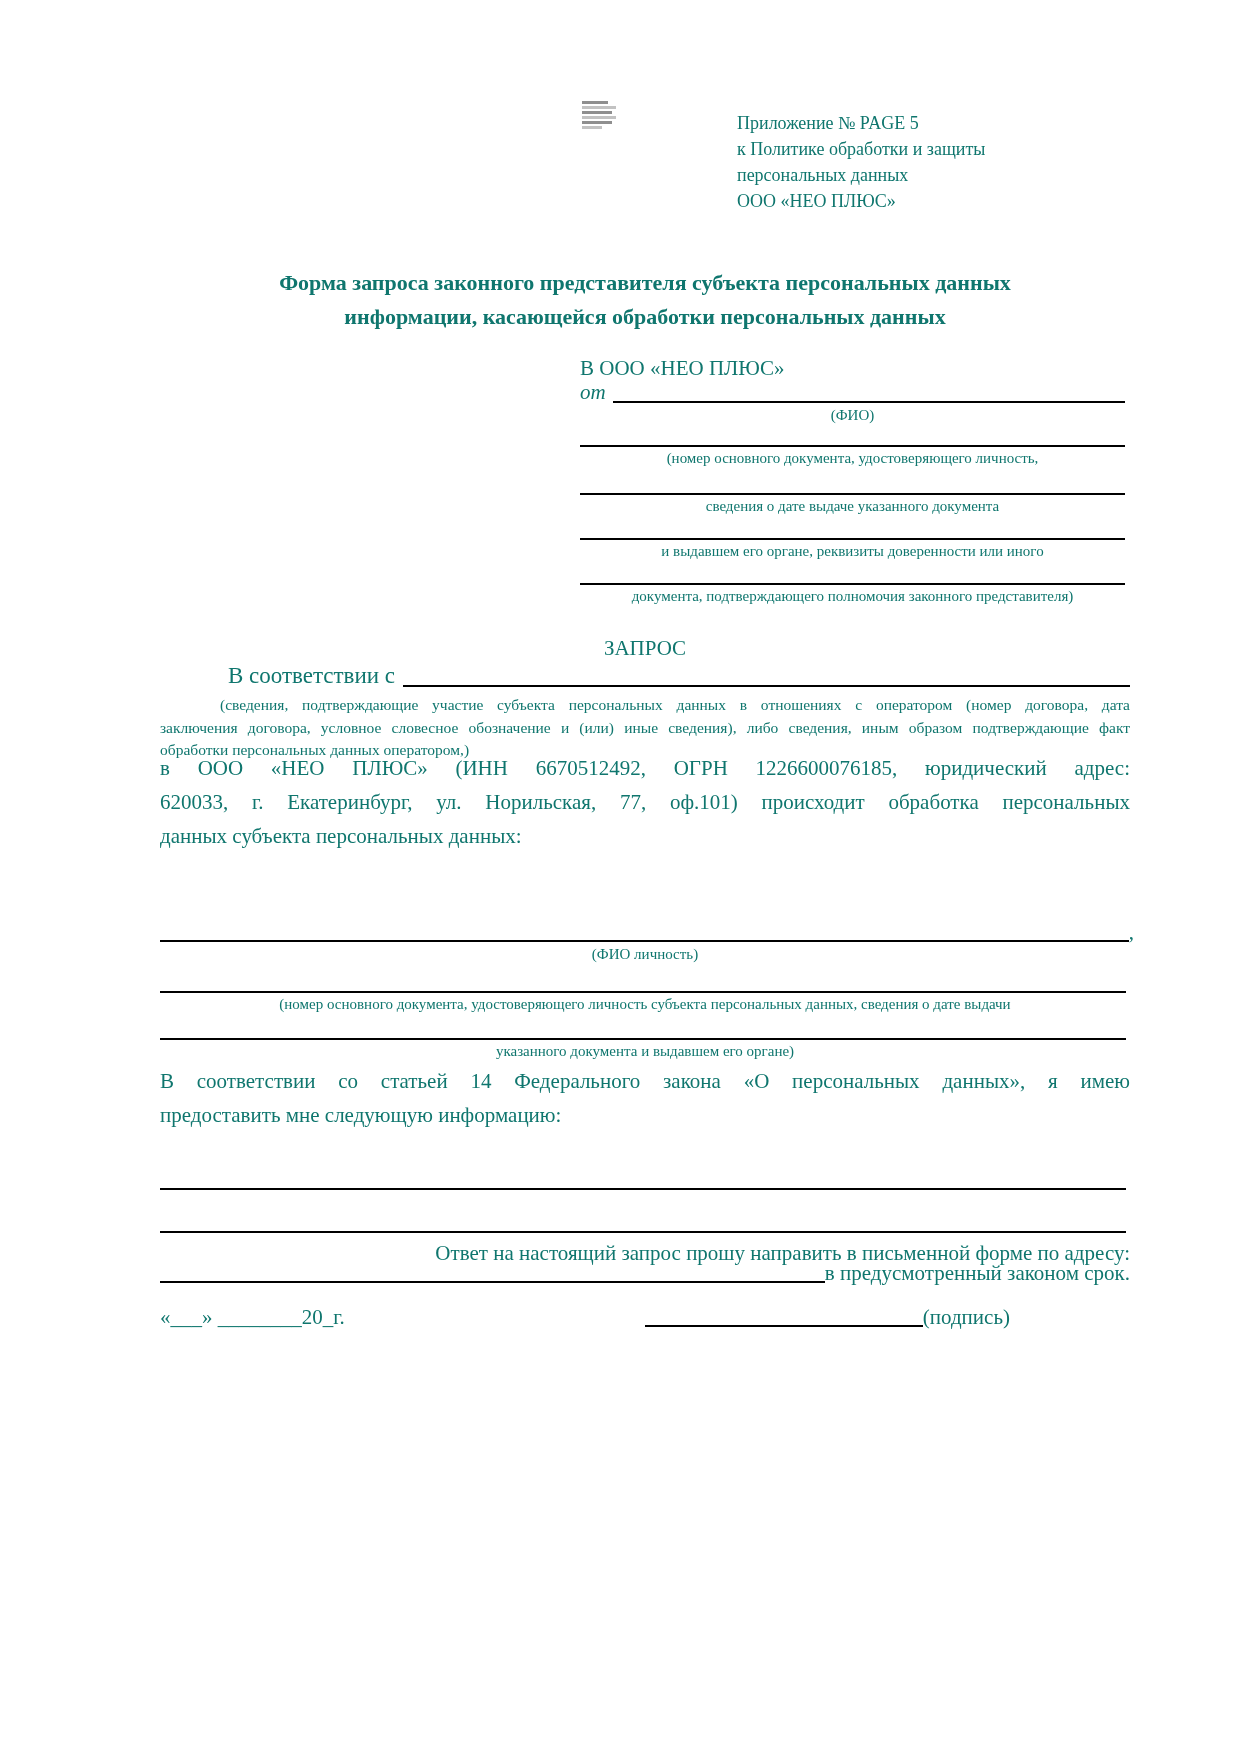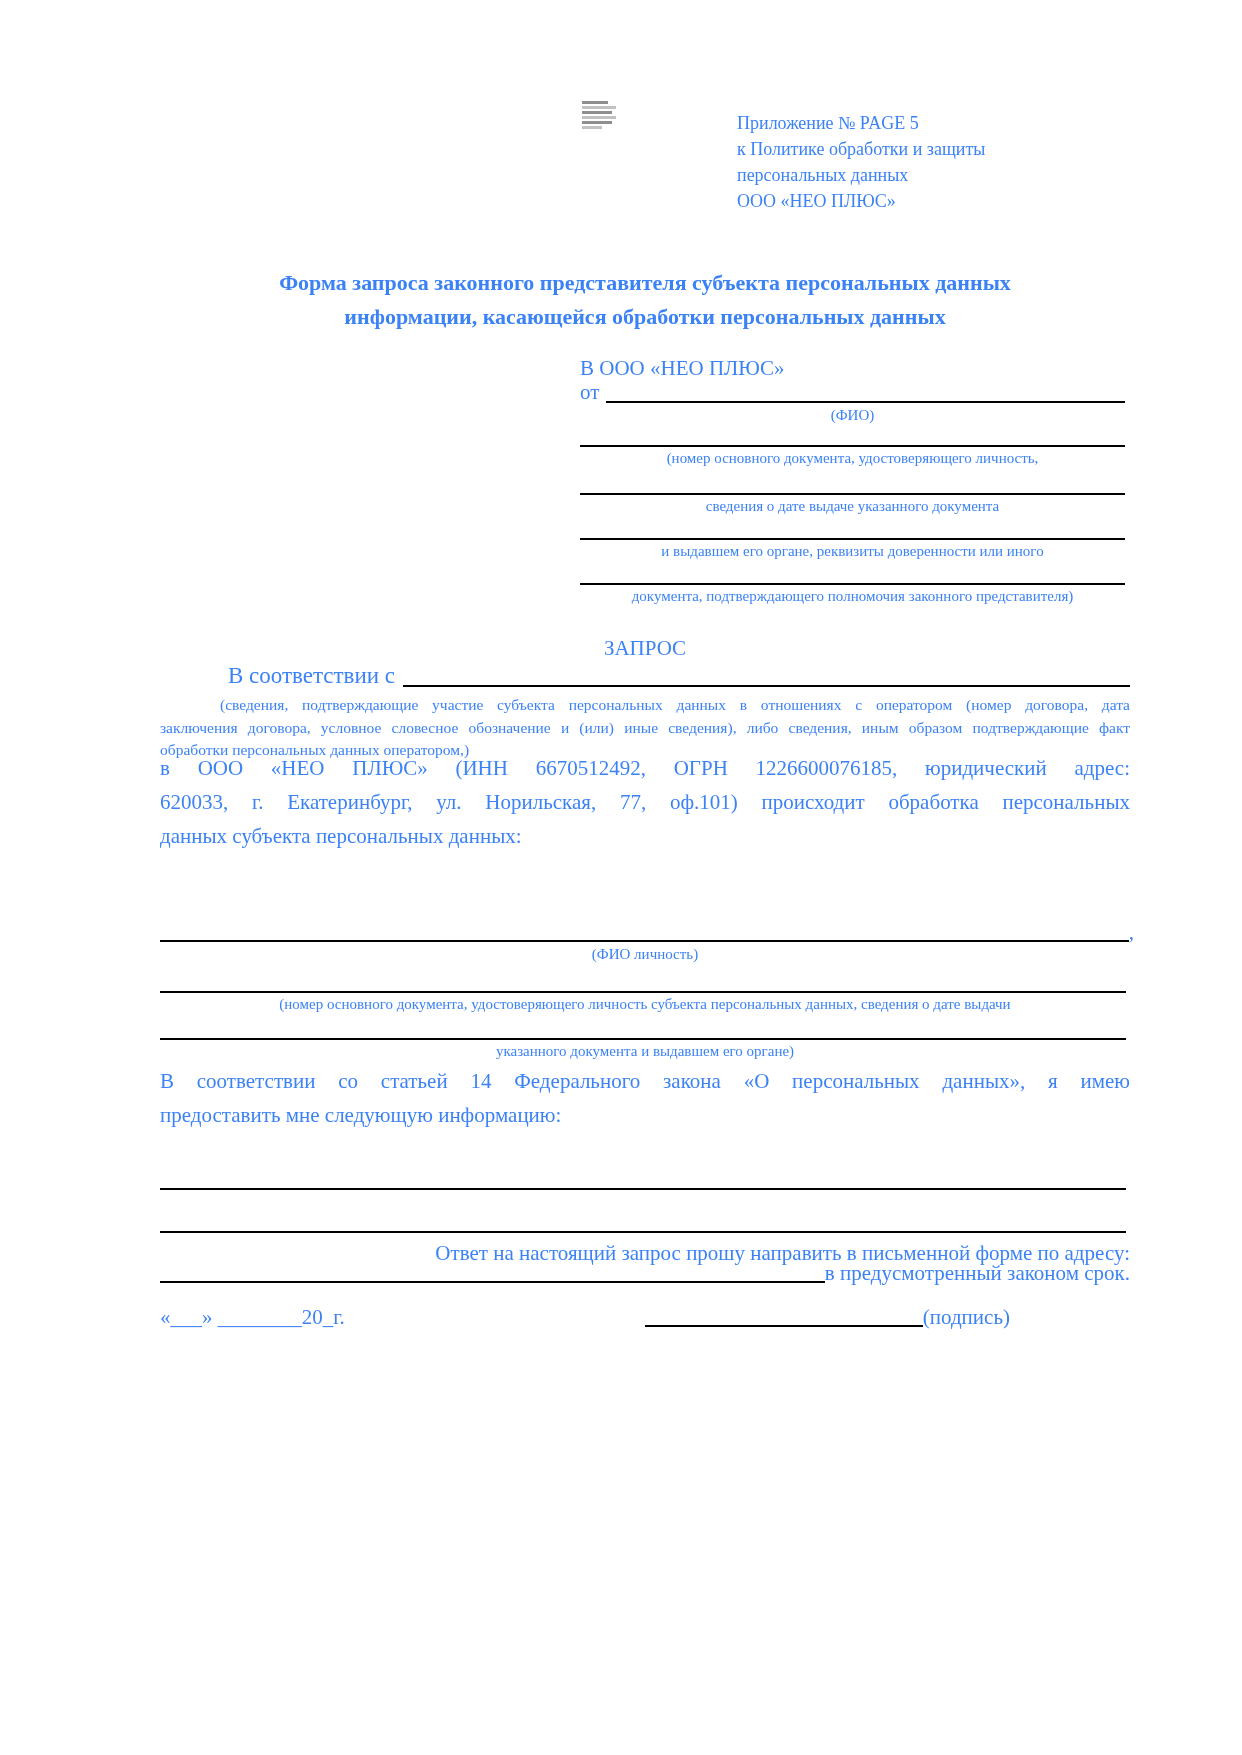--- a/index.html
+++ b/index.html
@@ -1,39 +1,39 @@
 <!DOCTYPE html>
 <html><head>
 <meta charset="utf-8">
 <style>
   html,body{margin:0;padding:0;background:#fff;}
   .page{
     position:relative;
     width:1152px;height:1755px;
     background:#ffffff;
     font-family:"Liberation Serif", serif;
-    color:#3b82f6;
+    color:#0f766e;
     overflow:hidden;
   }
   
   .mini-glyph{position:absolute;left:582px;top:101px;width:36px;}
   .mini-glyph .bar{height:3px;margin-bottom:2px;background:#8f8f8f;}
   .mini-glyph .bar.light{background:#c2c2c2;}
   .mini-glyph .bar.w1{width:26px;}
   .mini-glyph .bar.w2{width:34px;}
   .mini-glyph .bar.w3{width:30px;}
   .mini-glyph .bar.w4{width:20px;}
 
   .appendix{position:absolute;left:737px;top:110px;font-size:18px;line-height:26px;}
 
   .doc-title{position:absolute;left:160px;top:266px;width:970px;text-align:center;
              font-weight:bold;font-size:22px;line-height:34px;}
 
   .addr-to{position:absolute;left:580px;top:356px;font-size:21px;}
-  .from-row{position:absolute;left:580px;top:380px;width:545px;display:flex;font-size:21px;}
+  .from-row{position:absolute;left:580px;top:380px;width:545px;display:flex;font-size:21px;font-style:italic;}
   .from-row .fill{flex:1;border-bottom:2px solid #000;margin-left:7px;margin-bottom:2px;}
   .cap{position:absolute;font-size:15px;text-align:center;}
   .addr-cap{left:580px;width:545px;}
   .addr-rule{position:absolute;left:580px;width:545px;height:2px;background:#000;}
   .wide-cap{left:160px;width:970px;}
   .wide-rule{position:absolute;left:160px;width:966px;height:2px;background:#000;}
 
   .request-heading{position:absolute;left:160px;top:636px;width:970px;text-align:center;font-size:21px;}
 
   .intro-row{position:absolute;left:160px;top:663px;width:970px;display:flex;font-size:23px;padding-left:68px;box-sizing:border-box;}

